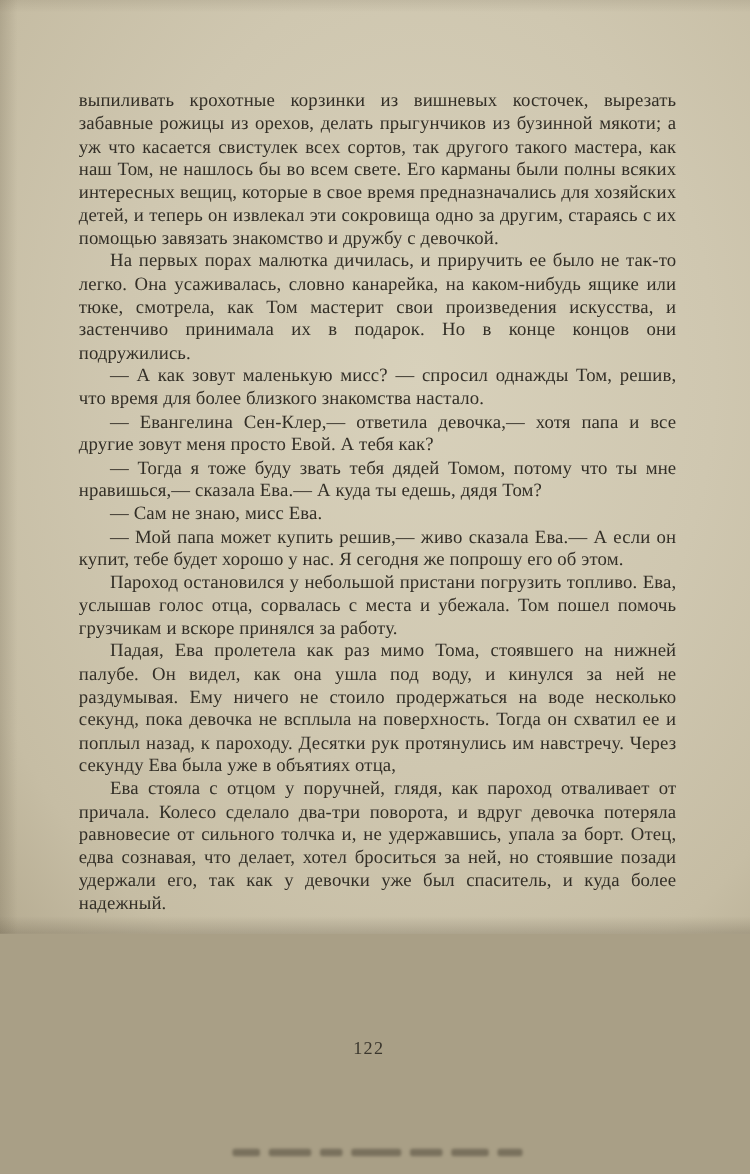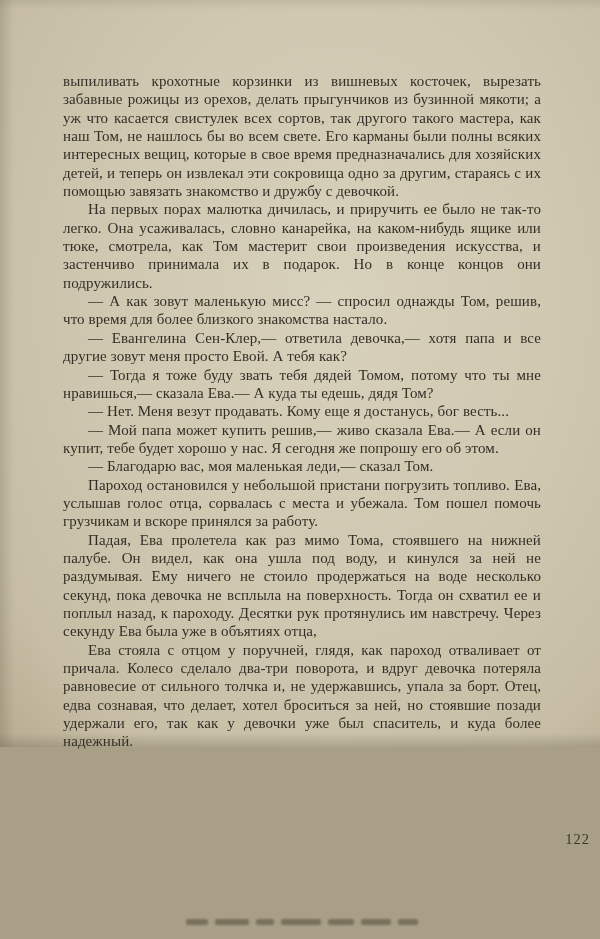--- a/index.html
+++ b/index.html
@@ -50,21 +50,21 @@
   }
   p.para.indent {
     text-indent: 25px;
     font-family: Liberation Serif, serif;
   }
   .page-number {
     position: absolute;
     top: 831px;
     left: 0;
     width: 590px;
-    text-align: right;
+    text-align: center;
     font-size: 14.5px;
     color: #3a362d;
     letter-spacing: 1px;
   }
   
   .scan-noise {
     position: absolute;
     left: 186px;
     top: 917px;
     width: 250px;
@@ -87,23 +87,22 @@
 
 <div class="scan">
 
   <div class="text-block">
 
   <p class="para">выпиливать крохотные корзинки из вишневых косточек, вырезать забавные рожицы из орехов, делать прыгунчиков из бузинной мякоти; а уж что касается свистулек всех сортов, так другого такого мастера, как наш Том, не нашлось бы во всем свете. Его карманы были полны всяких интересных вещиц, которые в свое время предназначались для хозяйских детей, и теперь он извлекал эти сокровища одно за другим, стараясь с их помощью завязать знакомство и дружбу с девочкой.</p>
       <p class="para indent">На первых порах малютка дичилась, и приручить ее было не так-то легко. Она усаживалась, словно канарейка, на каком-нибудь ящике или тюке, смотрела, как Том мастерит свои произведения искусства, и застенчиво принимала их в подарок. Но в конце концов они подружились.</p>
       <p class="para indent">— А как зовут маленькую мисс? — спросил однажды Том, решив, что время для более близкого знакомства настало.</p>
       <p class="para indent">— Евангелина Сен-Клер,— ответила девочка,— хотя папа и все другие зовут меня просто Евой. А тебя как?</p>
       <p class="para indent">— Тогда я тоже буду звать тебя дядей Томом, потому что ты мне нравишься,— сказала Ева.— А куда ты едешь, дядя Том?</p>
-      <p class="para indent">— Нет. Меня везут продавать. Кому еще я достанусь, бог весть...</p>
+      <p class="para indent">— Сам не знаю, мисс Ева.</p>
       <p class="para indent">— Мой папа может купить решив,— живо сказала Ева.— А если он купит, тебе будет хорошо у нас. Я сегодня же попрошу его об этом.</p>
-      <p class="para indent">— Благодарю вас, моя маленькая леди,— сказал Том.</p>
       <p class="para indent">Пароход остановился у небольшой пристани погрузить топливо. Ева, услышав голос отца, сорвалась с места и убежала. Том пошел помочь грузчикам и вскоре принялся за работу.</p>
       <p class="para indent">Падая, Ева пролетела как раз мимо Тома, стоявшего на нижней палубе. Он видел, как она ушла под воду, и кинулся за ней не раздумывая. Ему ничего не стоило продержаться на воде несколько секунд, пока девочка не всплыла на поверхность. Тогда он схватил ее и поплыл назад, к пароходу. Десятки рук протянулись им навстречу. Через секунду Ева была уже в объятиях отца,</p>
       <p class="para indent">Ева стояла с отцом у поручней, глядя, как пароход отваливает от причала. Колесо сделало два-три поворота, и вдруг девочка потеряла равновесие от сильного толчка и, не удержавшись, упала за борт. Отец, едва сознавая, что делает, хотел броситься за ней, но стоявшие позади удержали его, так как у девочки уже был спаситель, и куда более надежный.</p>
     </div>
 
   <div class="page-number">122</div>
 
   <div class="scan-noise">
     <i style="width:22px"></i>
     <i style="width:34px"></i>

